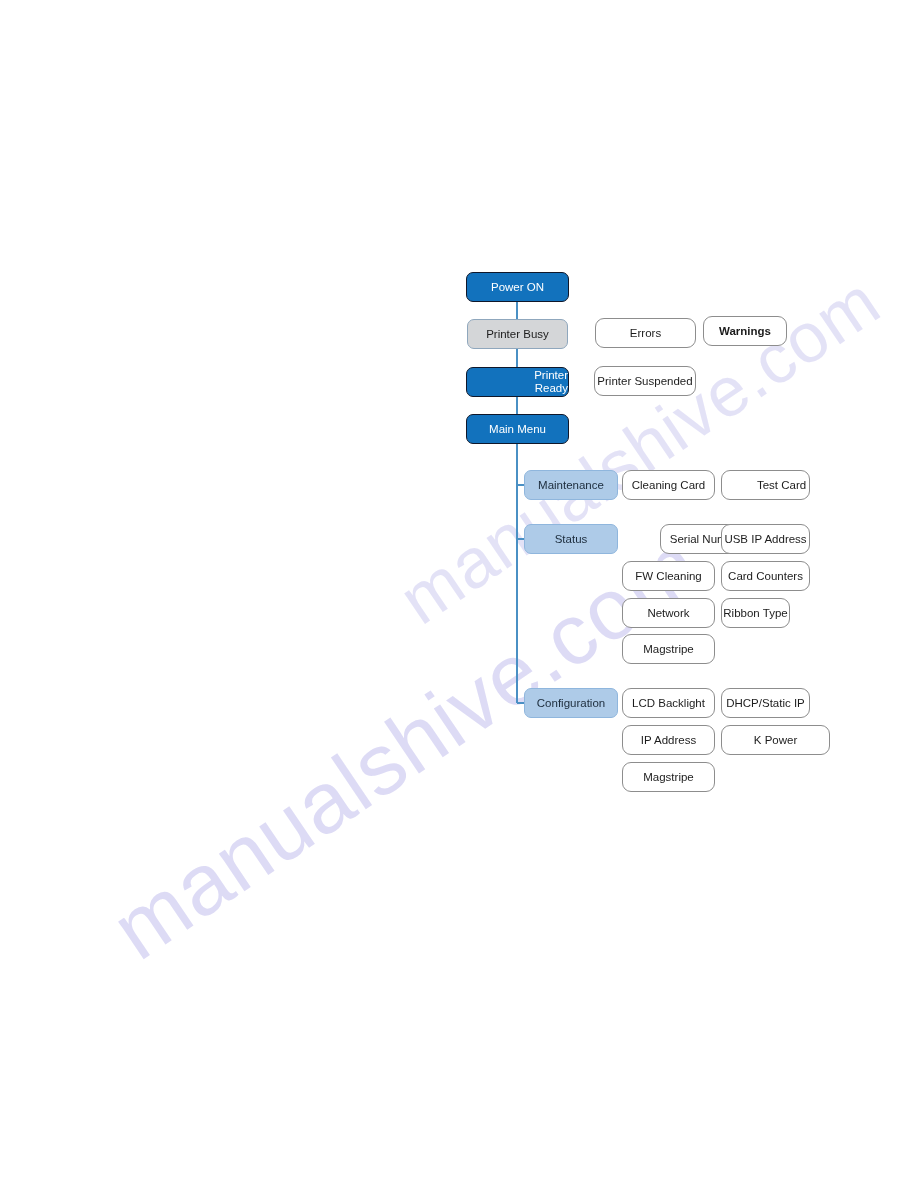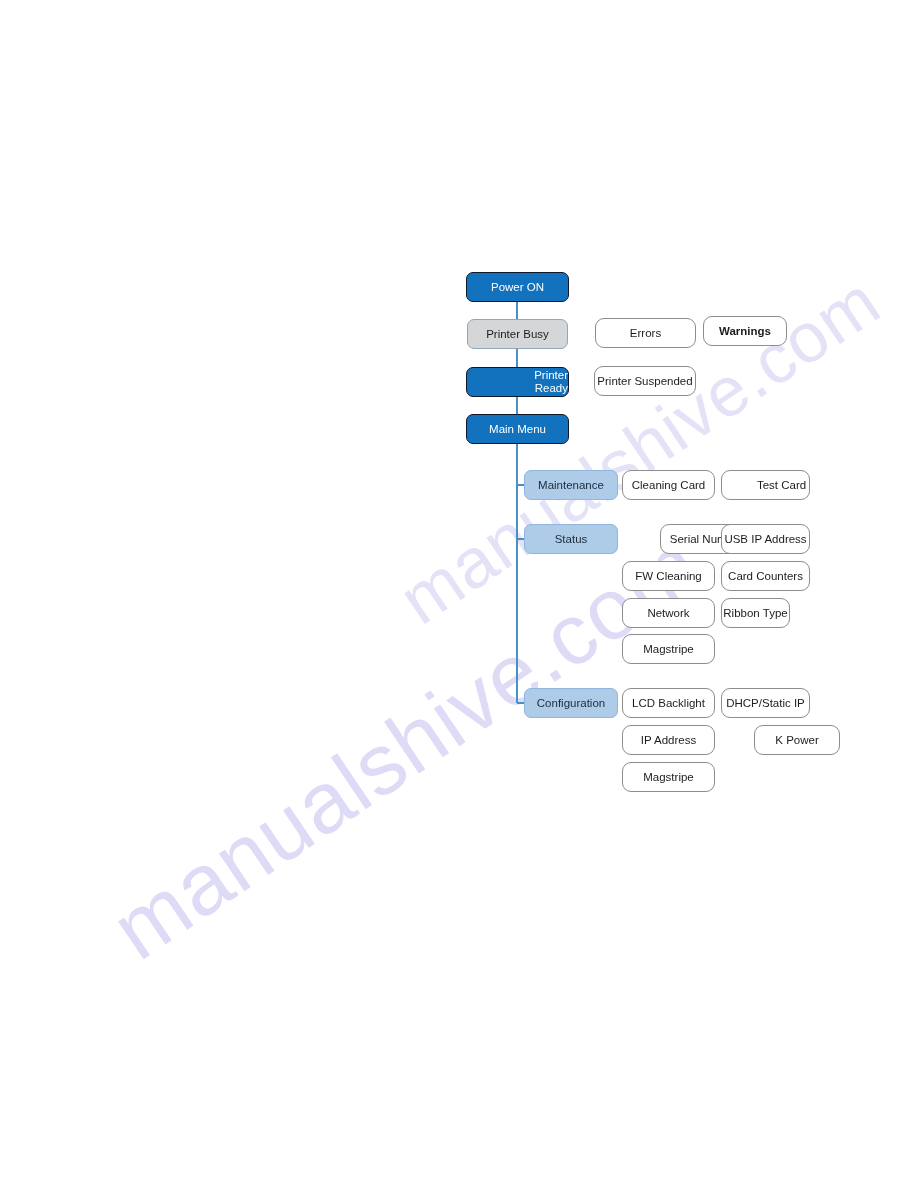--- a/index.html
+++ b/index.html
@@ -199,21 +199,21 @@
   </div>
 
   <div class="node leaf" style="left:721px;top:688px;width:89px;">
     <span>DHCP/Static IP</span>
   </div>
 
   <div class="node leaf" style="left:622px;top:725px;width:93px;">
     <span>IP Address</span>
   </div>
 
-  <div class="node leaf" style="left:754px;top:725px;width:86px;">
+  <div class="node leaf" style="left:721px;top:725px;width:109px;">
     <span>K Power</span>
   </div>
 
   <div class="node leaf" style="left:622px;top:762px;width:93px;">
     <span>Magstripe</span>
   </div>
 
 </div>
 
 </body></html>

